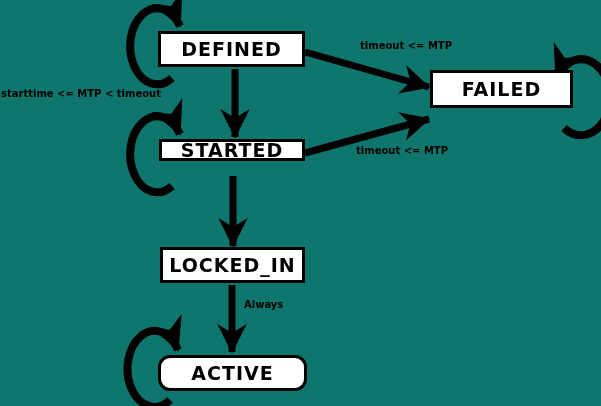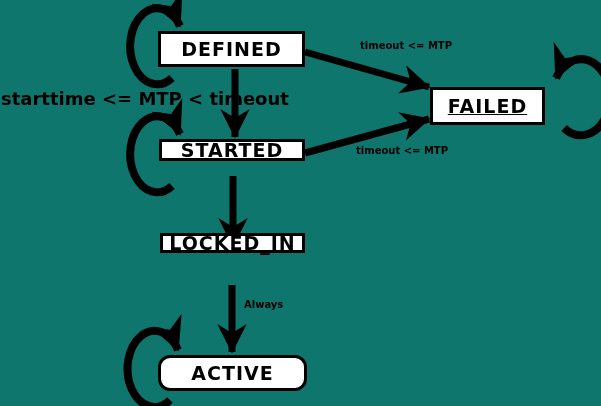--- a/index.html
+++ b/index.html
@@ -21,21 +21,21 @@
     background:#ffffff;
     border:3px solid #000000;
     display:flex; align-items:center; justify-content:center;
     font-weight:bold; font-size:19px; letter-spacing:1px;
     color:#000000;
     z-index:2;
     white-space:nowrap;
   }
   .lbl {
     position:absolute;
-    font-weight:bold; font-size:18px;
+    font-weight:bold; font-size:10px;
     color:#000000;
     white-space:nowrap;
     z-index:3;
   }
   .lbl.m { font-size:10px; }
 </style>
 </head>
 <body>
 
 <div class="stage">
@@ -54,22 +54,22 @@
 
     <path d="M 235 69 L 235 137" stroke="#000" stroke-width="7" marker-end="url(#ah)"></path>
     <path d="M 305 52 L 429 87" stroke="#000" stroke-width="7" marker-end="url(#ah)"></path>
     <path d="M 305 153 L 429 119" stroke="#000" stroke-width="7" marker-end="url(#ah)"></path>
     <path d="M 233 176 L 233 246" stroke="#000" stroke-width="7" marker-end="url(#ah)"></path>
     <path d="M 232 285 L 232 352" stroke="#000" stroke-width="7" marker-end="url(#ah)"></path>
   </svg>
 
   <div class="state" style="left:158px; top:31px;  width:147px; height:36px;">DEFINED</div>
   <div class="state" style="left:159px; top:139px; width:146px; height:22px;">STARTED</div>
-  <div class="state" style="left:430px; top:87px;  width:115px; height:38px;text-decoration:underline;">FAILED</div>
-  <div class="state" style="left:160px; top:233px; width:145px; height:20px;">LOCKED_IN</div>
+  <div class="state" style="left:430px; top:70px;  width:143px; height:38px;">FAILED</div>
+  <div class="state" style="left:160px; top:247px; width:145px; height:36px;">LOCKED_IN</div>
   <div class="state" style="left:158px; top:355px; width:149px; height:36px;border-radius:12px;">ACTIVE</div>
 
   <div class="lbl" style="left:1px;   top:88px;">starttime &lt;= MTP &lt; timeout</div>
   <div class="lbl m" style="left:360px; top:40px;">timeout &lt;= MTP</div>
   <div class="lbl m" style="left:356px; top:145px;">timeout &lt;= MTP</div>
   <div class="lbl m" style="left:244px; top:299px;">Always</div>
 
 </div>
 
 </body></html>

